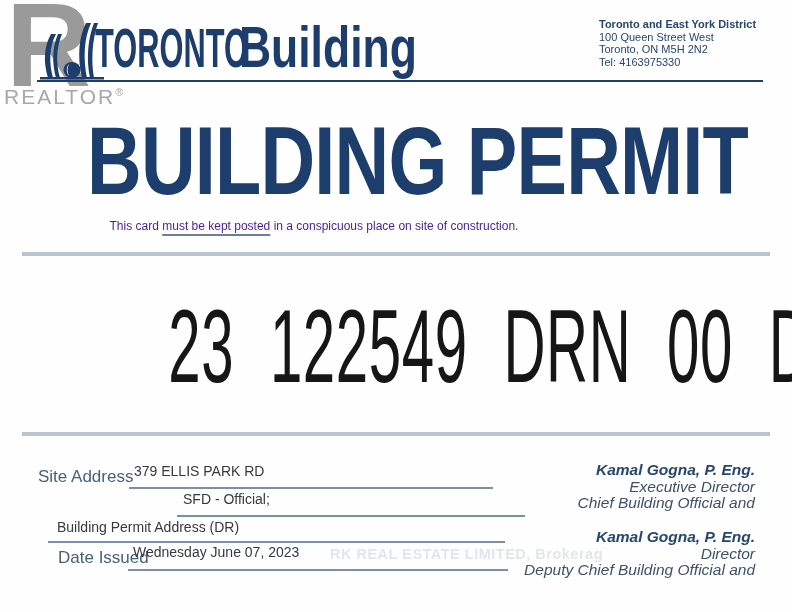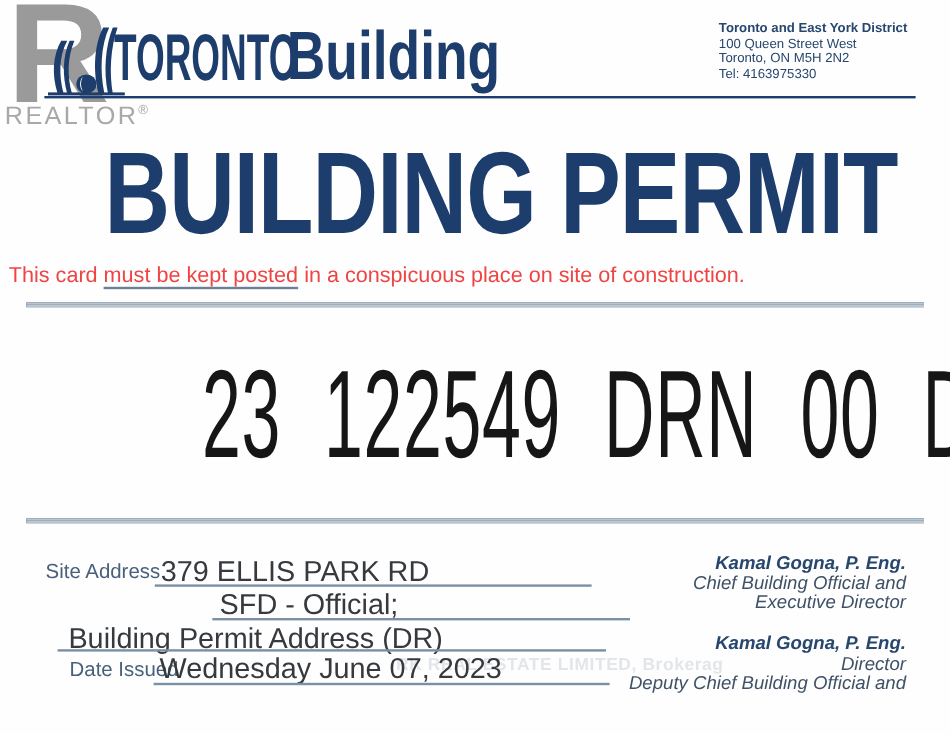--- a/index.html
+++ b/index.html
@@ -42,21 +42,21 @@
   .permit-title {
     position:absolute; left:0; top:112px; width:792px; text-align:center;
     font-size:97px; line-height:97px; font-weight:700; color:#1d3d6d;
     transform:scaleX(0.78); transform-origin:center top; white-space:nowrap;
     letter-spacing:-1px;
   }
 
   
   .notice {
     position:absolute; left:0; top:219px; width:628px; text-align:center;
-    font-size:18px; color:#ef4444; white-space:nowrap;
+    font-size:12px; color:#4c1d95; white-space:nowrap;
   }
   .notice .u {
     text-decoration:underline; text-underline-offset:4px;
     text-decoration-thickness:1.5px; text-decoration-color:#6b8096;
   }
 
   
   .rule {
     position:absolute; left:22px; width:748px; height:3px; background:#23384e;
     border-top:2px solid #b9c5d1; border-bottom:2px solid #b9c5d1;
@@ -73,21 +73,21 @@
   }
 
   
   .wm-date {
     position:absolute; left:330px; top:546px; font-size:14.5px; font-weight:700;
     color:#e2e6ea; letter-spacing:0.5px; white-space:nowrap; z-index:1;
   }
 
   
   .fld-label { position:absolute; font-size:17px; color:#47617c; white-space:nowrap; z-index:2; }
-  .fld-value { position:absolute; font-size:24px; color:#36393d; white-space:nowrap; z-index:2; }
+  .fld-value { position:absolute; font-size:14px; color:#36393d; white-space:nowrap; z-index:2; }
   .fld-line  { position:absolute; height:2px; background:#7b90a4; z-index:2; }
 
   .lab-site  { left:38px;  top:467px; }
   .val-site  { left:134px; top:463px; }
   .line-site { left:129px; top:487px; width:364px; }
 
   .lab-proj  { left:38px;  top:495px; }
   .val-proj  { left:183px; top:491px; }
   .line-proj { left:177px; top:515px; width:348px; }
 
@@ -157,22 +157,22 @@
 
   <div class="fld-value val-proj2">Building Permit Address (DR)</div>
   <div class="fld-line line-proj2"></div>
 
   <div class="fld-label lab-date">Date Issued</div>
   <div class="fld-value val-date">Wednesday June 07, 2023</div>
   <div class="fld-line line-date"></div>
 
   <div class="sig sig1">
     <div class="name">Kamal Gogna, P. Eng.</div>
+    <div class="role">Executive Director</div>
     <div class="role">Chief Building Official and</div>
-    <div class="role">Executive Director</div>
   </div>
 
   <div class="sig sig2">
     <div class="name">Kamal Gogna, P. Eng.</div>
     <div class="role">Director</div>
     <div class="role">Deputy Chief Building Official and</div>
   </div>
 
 </div>
 

